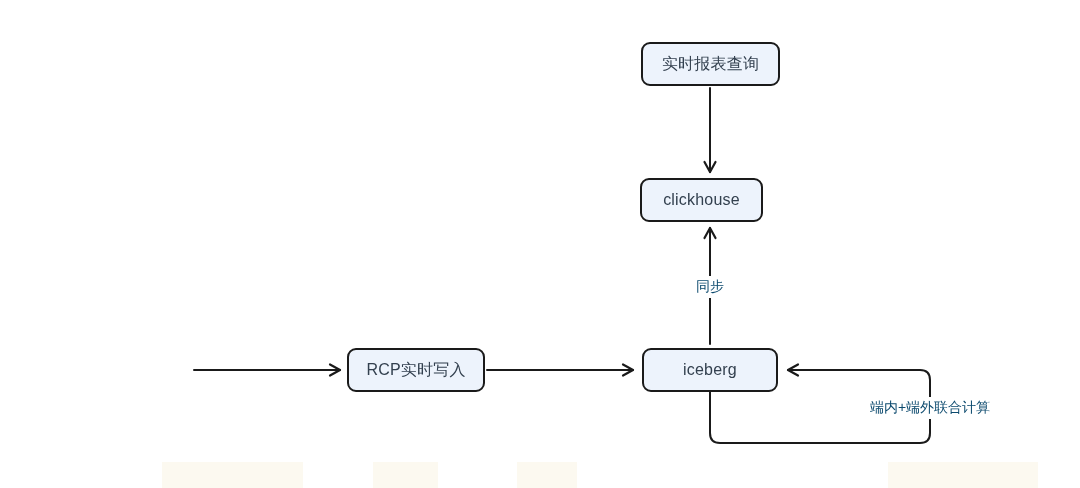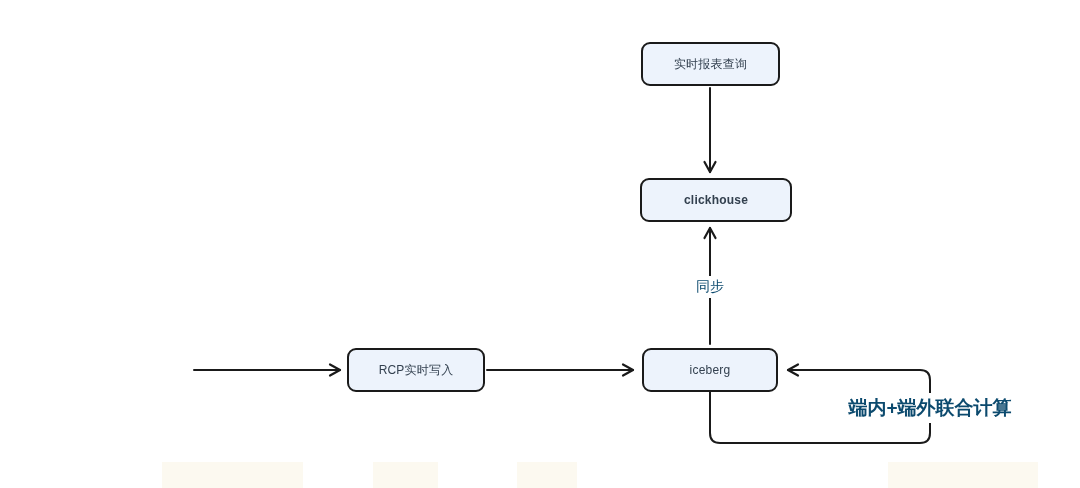--- a/index.html
+++ b/index.html
@@ -24,35 +24,35 @@
   }
   .node {
     position: absolute;
     box-sizing: border-box;
     background: #edf3fc;
     border: 2px solid #1a1a1a;
     border-radius: 9px;
     display: flex;
     align-items: center;
     justify-content: center;
-    font-size: 12px;
+    font-size: 16px;
     color: #33404f;
     letter-spacing: 0.2px;
     white-space: nowrap;
   }
   .edge-label {
     position: absolute;
     transform: translate(-50%, -50%);
     background: #ffffff;
     padding: 2px 5px;
     color: #0c4a6e;
     white-space: nowrap;
   }
   .edge-label.sync { font-size: 14px; }
-  .edge-label.joint { font-size: 19px; font-weight: bold; }
+  .edge-label.joint { font-size: 14px; }
   .artifact {
     position: absolute;
     background: #fcf9f0;
   }
 </style>
 </head>
 <body>
 
 <div class="canvas">
 
@@ -66,21 +66,21 @@
     <path d="M710,344 L710,228" fill="none" stroke="#1a1a1a" stroke-width="2" stroke-linecap="round" marker-end="url(#arrowhead)"></path>
     <path d="M194,370 L340,370" fill="none" stroke="#1a1a1a" stroke-width="2" stroke-linecap="round" marker-end="url(#arrowhead)"></path>
     <path d="M487,370 L633,370" fill="none" stroke="#1a1a1a" stroke-width="2" stroke-linecap="round" marker-end="url(#arrowhead)"></path>
     <path d="M710,392 L710,433 Q710,443 720,443 L920,443 Q930,443 930,433 L930,380 Q930,370 920,370 L788,370" fill="none" stroke="#1a1a1a" stroke-width="2" stroke-linecap="round" marker-end="url(#arrowhead)"></path>
   </svg>
 
   <div class="edge-label sync" style="left:710px; top:287px;">同步</div>
   <div class="edge-label joint" style="left:930px; top:408px;">端内+端外联合计算</div>
 
   <div class="node" style="left:641px; top:42px; width:139px; height:44px;">实时报表查询</div>
-  <div class="node" style="left:640px; top:178px; width:152px; height:44px;font-weight:bold;">clickhouse</div>
+  <div class="node" style="left:640px; top:178px; width:123px; height:44px;">clickhouse</div>
   <div class="node" style="left:347px; top:348px; width:138px; height:44px;">RCP实时写入</div>
   <div class="node" style="left:642px; top:348px; width:136px; height:44px;">iceberg</div>
 
   <div class="artifact" style="left:162px; top:462px; width:141px; height:26px;"></div>
   <div class="artifact" style="left:373px; top:462px; width:65px; height:26px;"></div>
   <div class="artifact" style="left:517px; top:462px; width:60px; height:26px;"></div>
   <div class="artifact" style="left:888px; top:462px; width:150px; height:26px;"></div>
 
 </div>
 

